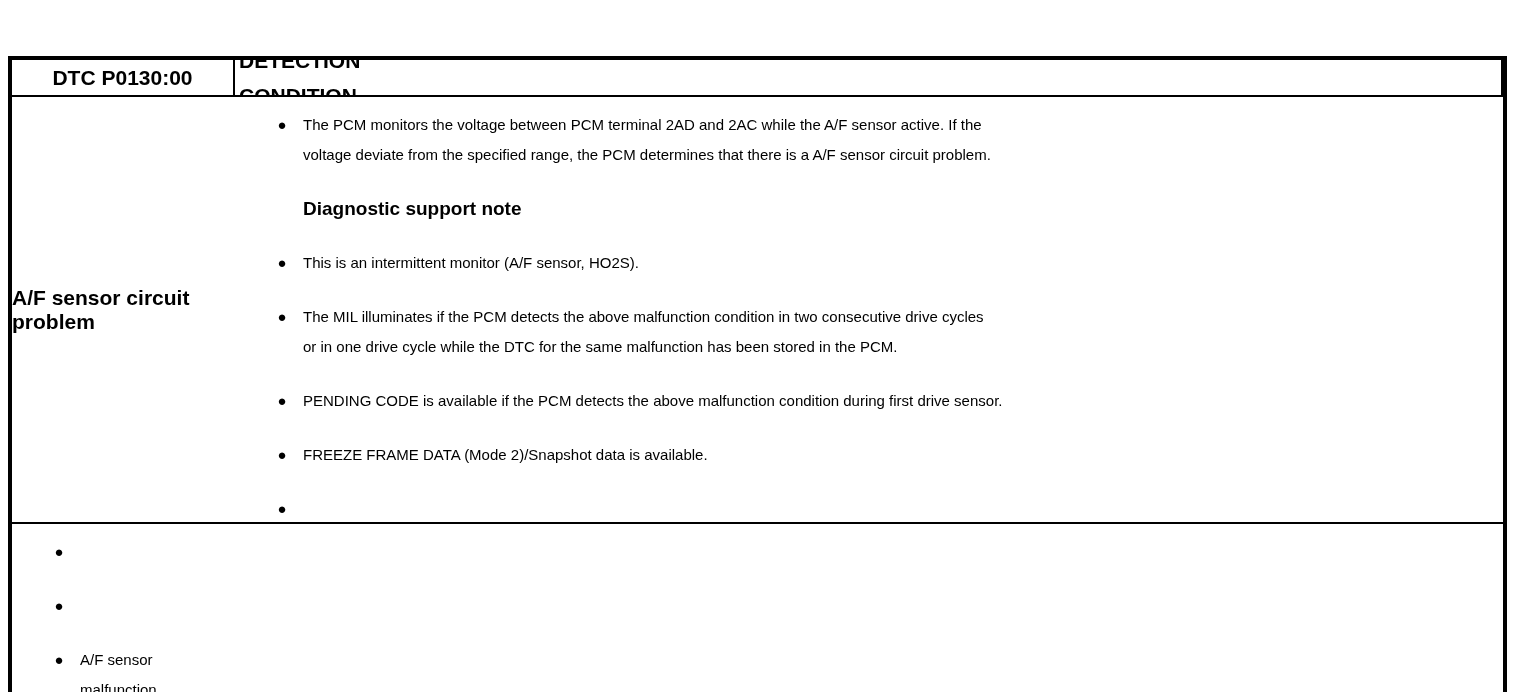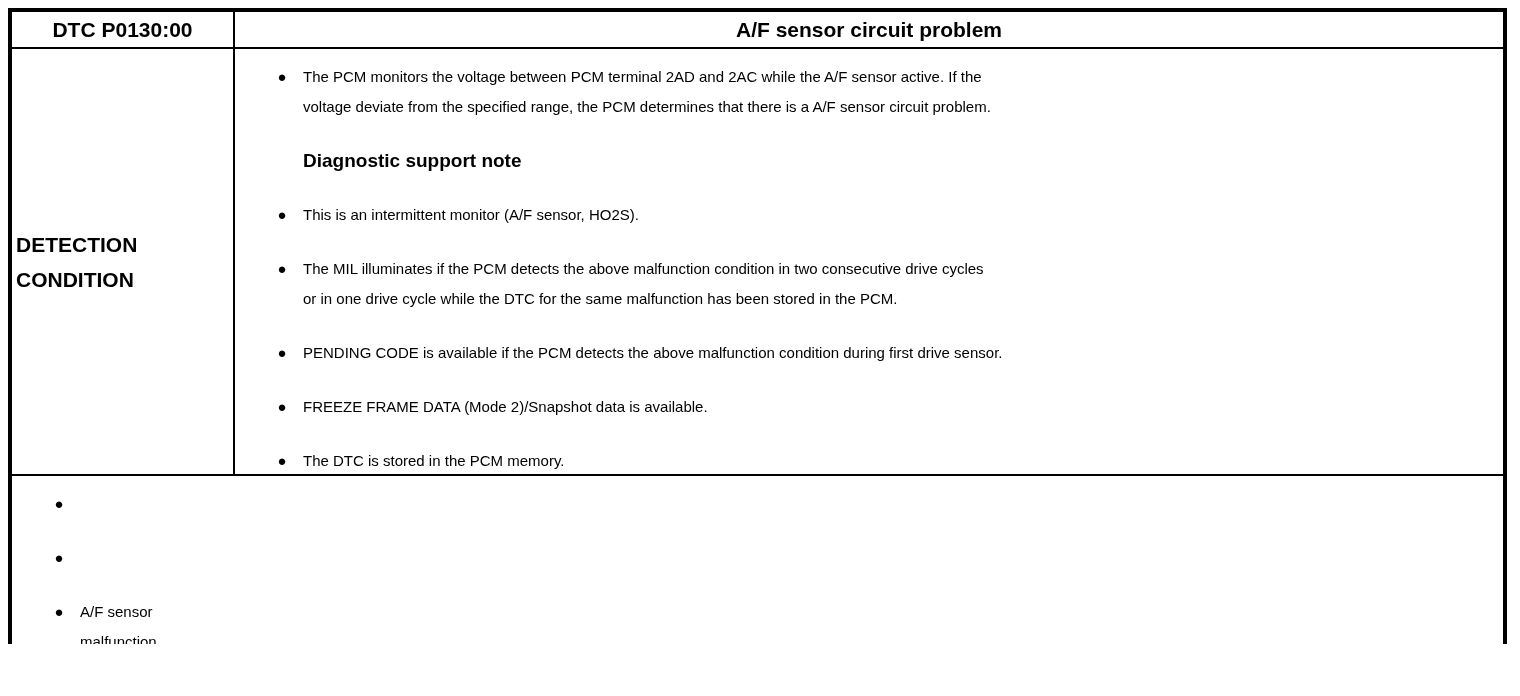--- a/index.html
+++ b/index.html
@@ -8,20 +8,21 @@
     background: #ffffff;
     font-family: "Liberation Sans", sans-serif;
     color: #000000;
   }
   .sheet {
     position: relative;
     width: 1520px;
     height: 644px;
     background: #ffffff;
     overflow: hidden;
+    margin-top: 48px;
   }
   .dtc-table {
     position: absolute;
     left: 8px;
     top: 8px;
     width: 1499px;
     height: 678px;
     box-sizing: border-box;
     border: 4px solid #000000;
     display: grid;
@@ -87,24 +88,24 @@
     font-weight: bold;
   }
 </style>
 </head>
 <body>
 
 <div class="sheet">
   <div class="dtc-table">
 
     <div class="cell cell-code b-right b-bottom">DTC P0130:00</div>
-    <div class="cell cell-title b-bottom">A/F sensor circuit problem</div>
-
     <div class="cell cell-label b-right b-bottom">DETECTION
 CONDITION</div>
+
+    <div class="cell cell-title b-bottom">A/F sensor circuit problem</div>
     <div class="cell cell-content b-bottom">
 
       <div class="item">
         <span class="marker">●</span>
         <span class="item-text">The PCM monitors the voltage between PCM terminal 2AD and 2AC while the A/F sensor active. If the
 voltage deviate from the specified range, the PCM determines that there is a A/F sensor circuit problem.</span>
       </div>
 
       <div class="item-heading">Diagnostic support note</div>
 
@@ -124,21 +125,20 @@
         <span class="item-text">PENDING CODE is available if the PCM detects the above malfunction condition during first drive sensor.</span>
       </div>
 
       <div class="item">
         <span class="marker">●</span>
         <span class="item-text">FREEZE FRAME DATA (Mode 2)/Snapshot data is available.</span>
       </div>
 
       <div class="item">
         <span class="marker">●</span>
-        <span class="item-text">The DTC is stored in the PCM memory.</span>
       </div>
     </div>
 
     <div class="cell cell-content">
 
       <div class="item">
         <span class="marker">●</span>
       </div>
 
       <div class="item">

